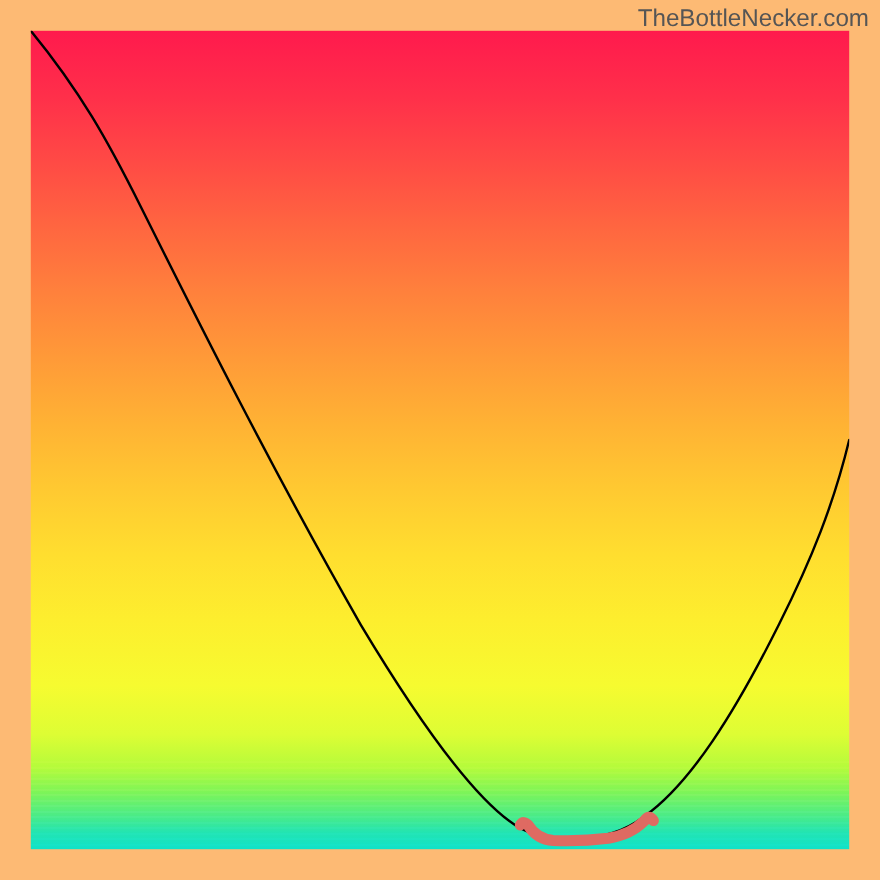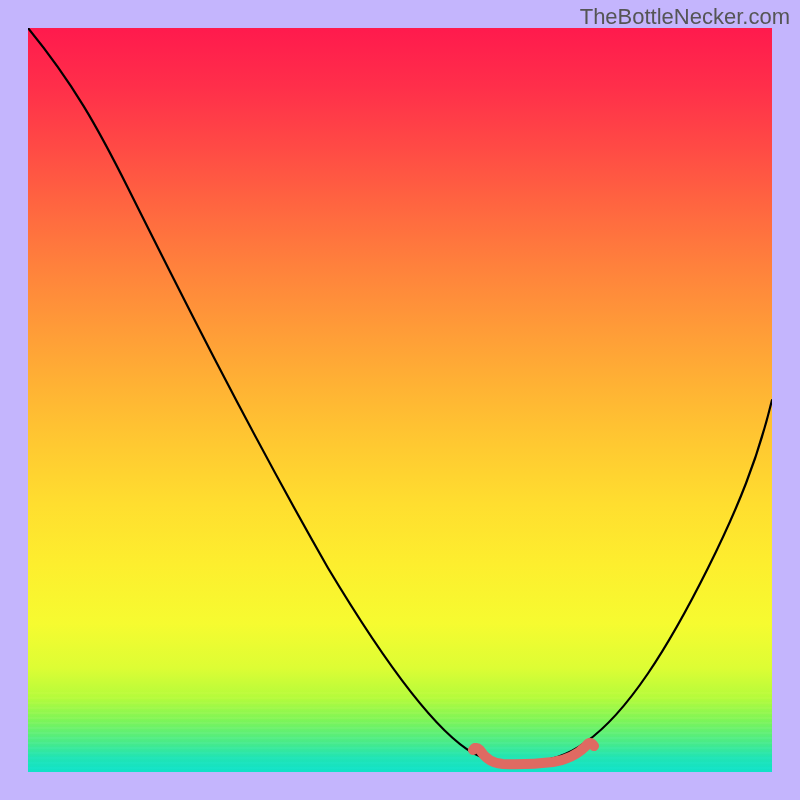--- a/index.html
+++ b/index.html
@@ -1,20 +1,20 @@
 <!DOCTYPE html>
 <html><head>
 <meta charset="utf-8">
 <style>
   * { margin: 0; padding: 0; box-sizing: border-box; }
   html, body { width: 800px; height: 800px; overflow: hidden; }
   .container {
     width: 800px;
     height: 800px;
-    background: #c4b5fd;
+    background: #fdba74;
     position: relative;
   }
   .watermark {
     position: absolute;
     top: 4px;
     right: 10px;
     color: #555;
     font-family: Arial, sans-serif;
     font-size: 22px;
     font-weight: 500;

